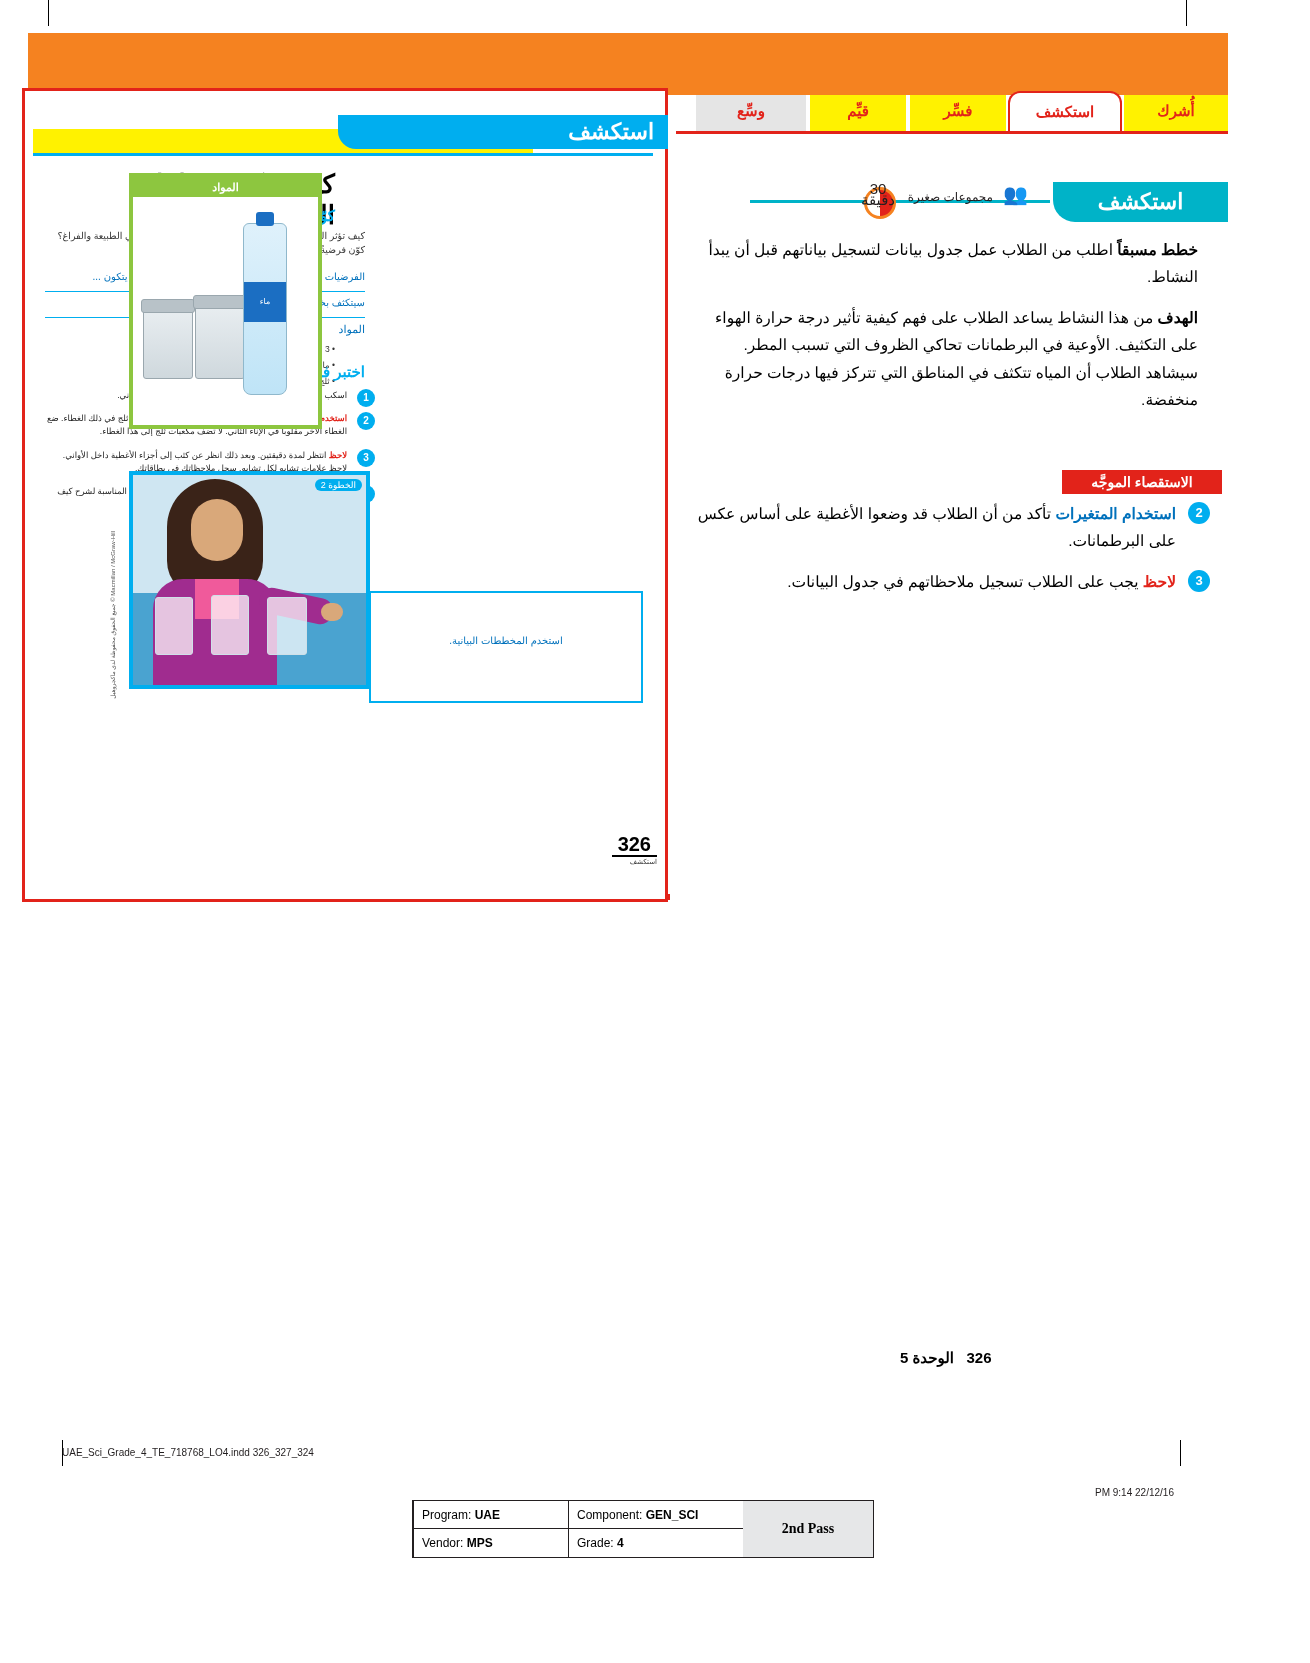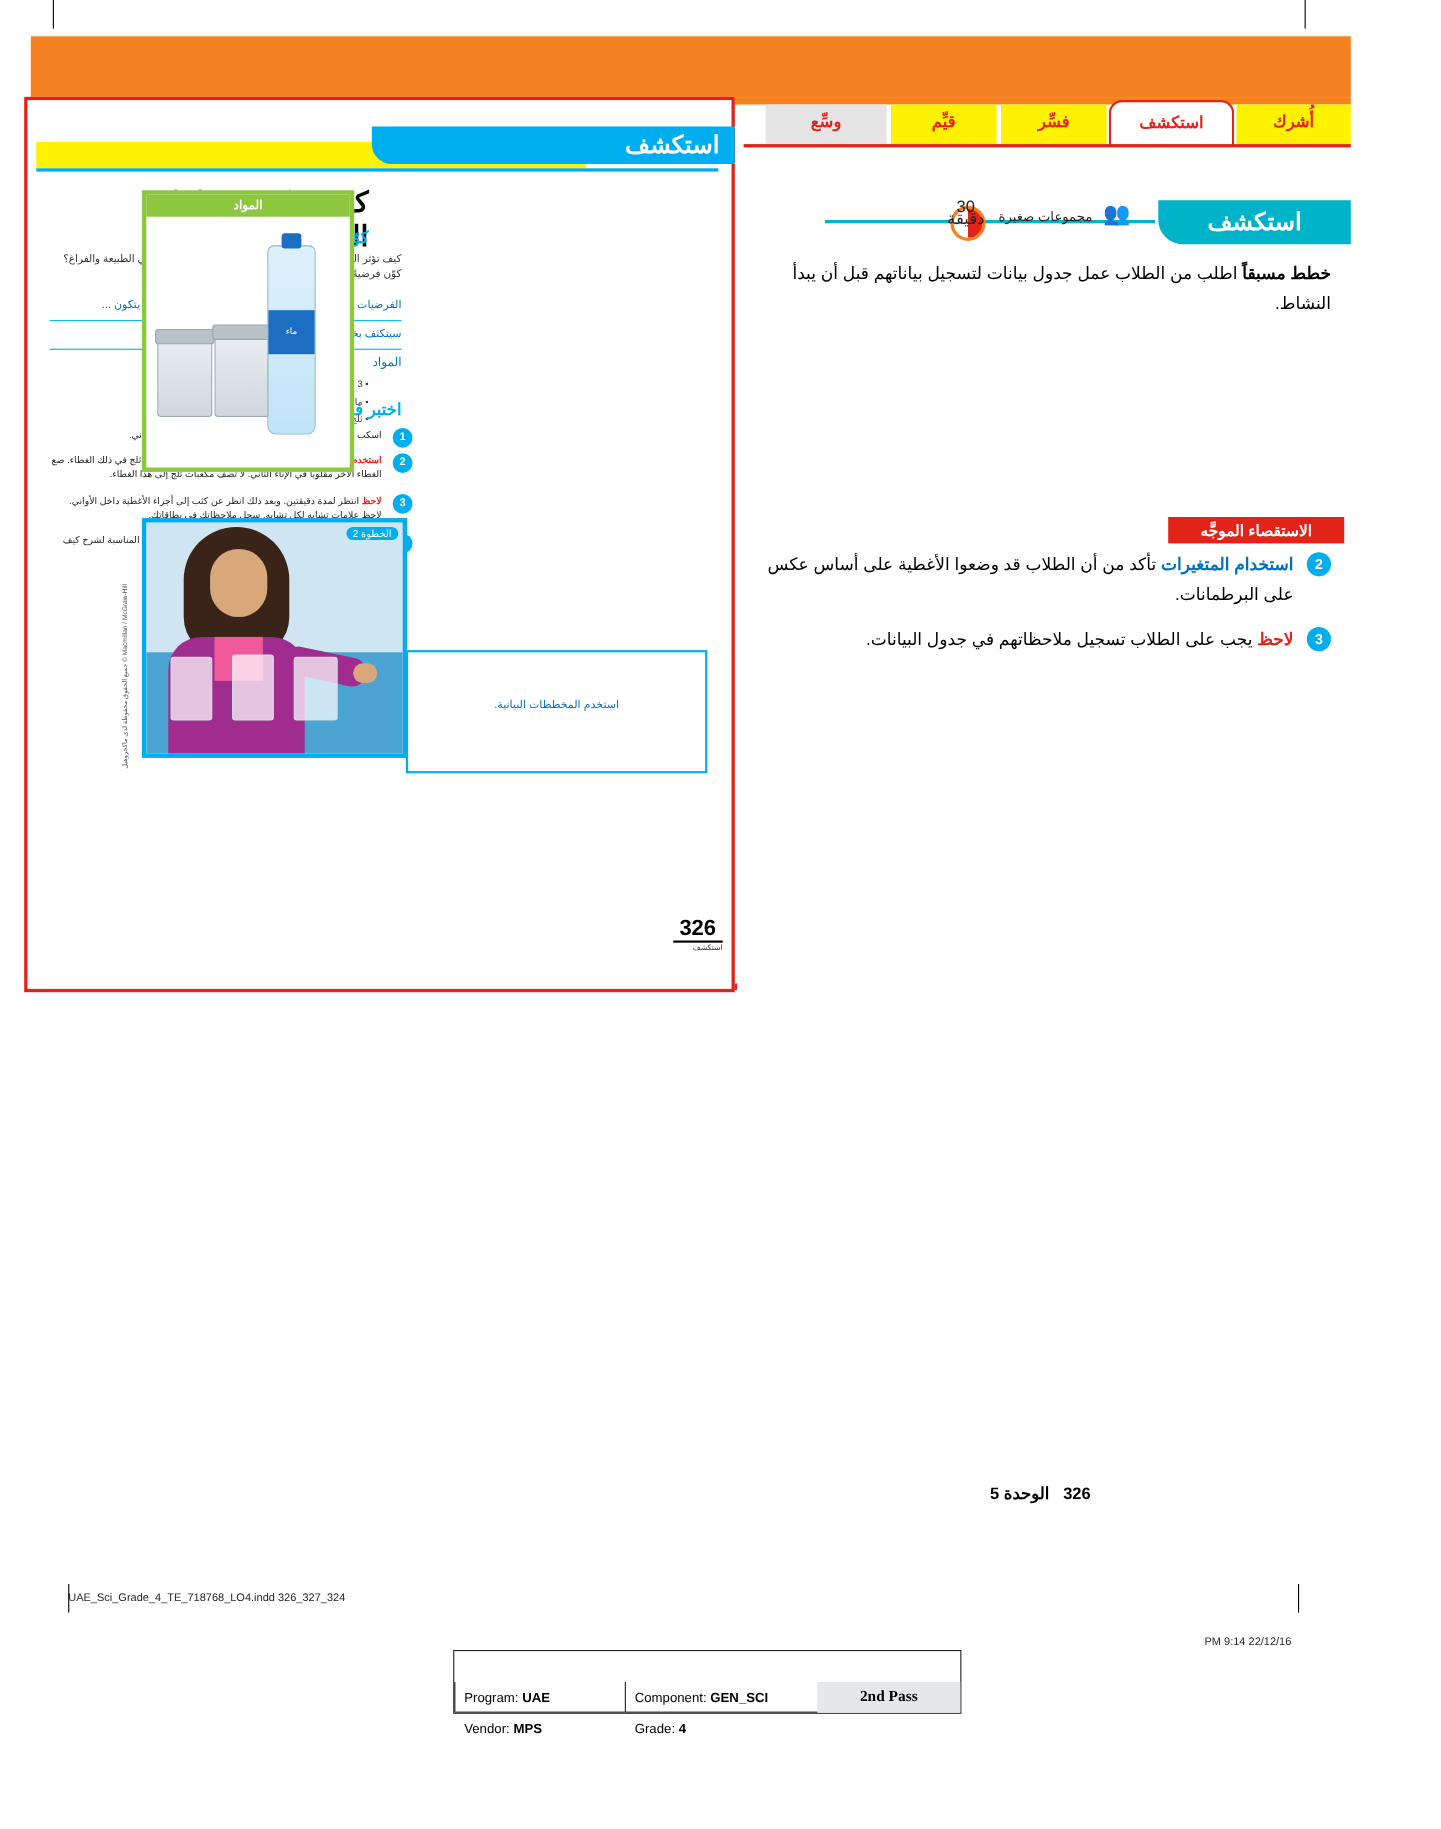--- a/index.html
+++ b/index.html
@@ -22,21 +22,21 @@
   .teach-head{position:absolute;top:180px;left:676px;width:552px;height:46px;}
   .teach-badge{position:absolute;right:0;top:2px;width:175px;height:40px;background:#00B3C8;border-radius:0 0 0 22px;color:#fff;font-size:22px;font-weight:bold;text-align:center;line-height:40px;}
   .teal-rule{position:absolute;right:178px;top:20px;width:300px;height:3px;background:#00B3C8;}
   .people-icon{position:absolute;right:200px;top:2px;font-size:20px;color:#E2231A;}
   .group-label{position:absolute;right:235px;top:10px;font-size:12px;color:#231F20;}
   .clock{position:absolute;right:330px;top:0px;width:40px;height:40px;}
   .clock .ring{width:26px;height:26px;border:3px solid #F58220;border-radius:50%;position:absolute;left:6px;top:7px;background:conic-gradient(#E2231A 0 50%, #fff 50% 100%);}
   .clock .t{position:absolute;left:-6px;top:3px;width:52px;text-align:center;font-size:15px;line-height:11px;color:#231F20;}
 
   .teach-body{position:absolute;top:236px;left:690px;width:520px;font-size:15.5px;line-height:1.75;text-align:right;color:#000;}
-  .teach-body p{margin:0 0 14px 0;}
+  .teach-body p{margin:0 12px 14px 0;}
   .teach-body b{font-weight:bold;}
 
   .misconception{position:absolute;top:470px;right:88px;width:160px;height:24px;background:#E2231A;color:#fff;font-size:14px;font-weight:bold;text-align:center;line-height:24px;}
 
   .step-list{position:absolute;top:500px;left:690px;width:520px;font-size:15.5px;line-height:1.75;text-align:right;}
   .step-row{position:relative;margin-bottom:14px;padding-right:34px;}
   .step-num{position:absolute;right:0;top:2px;width:22px;height:22px;border-radius:50%;background:#00AEEF;color:#fff;font-size:13px;font-weight:bold;text-align:center;line-height:22px;}
   .kw-blue{color:#0071BC;font-weight:bold;}
   .kw-red{color:#E2231A;font-weight:bold;}
 
@@ -88,21 +88,21 @@
 
   .sp-pagenum{position:absolute;right:8px;top:742px;width:120px;text-align:right;}
   .sp-pagenum .num{font-size:20px;font-weight:bold;color:#000;border-bottom:2px solid #000;padding:0 6px;}
   .sp-pagenum .sub{font-size:7px;color:#333;margin-top:2px;}
   .sp-credit{position:absolute;left:84px;top:640px;width:200px;font-size:6px;color:#555;transform:rotate(-90deg);transform-origin:left top;white-space:nowrap;}
 
   
   .indd{position:absolute;left:62px;top:1447px;font-size:10px;color:#231F20;}
   .stamp-date{position:absolute;left:1095px;top:1447px;font-size:10px;color:#231F20;margin-top:40px;}
   .prodbox{position:absolute;left:412px;top:1500px;width:460px;height:56px;border:1px solid #231F20;display:flex;}
-  .prodbox .col{border-left:1px solid #231F20;box-sizing:border-box;margin-top:28px;}
+  .prodbox .col{border-left:1px solid #231F20;box-sizing:border-box;}
   .prodbox .c1{width:155px;}
   .prodbox .c2{width:175px;}
   .prodbox .c3{width:130px;border-left:none;display:flex;align-items:center;justify-content:center;background:#E6E7E8;font-size:14px;font-weight:bold;font-family:Liberation Serif, serif;}
   .cell{height:28px;line-height:28px;font-size:12px;padding-right:0;padding-left:8px;text-align:left;direction:ltr;box-sizing:border-box;}
   .cell.top{border-bottom:1px solid #231F20;}
   .cell span.k{font-weight:normal;}
   .cell span.v{font-weight:bold;}
   .pad{padding-left:8px;}
 </style>
 </head>
@@ -136,20 +136,21 @@
       <div class="ring"></div>
       <div class="t">
         <span>30</span><br>
         <span>دقيقة</span>
       </div>
     </div>
   </div>
 
   <div class="teach-body">
     <p><b>خطط مسبقاً</b> <span>اطلب من الطلاب عمل جدول بيانات لتسجيل بياناتهم قبل أن يبدأ النشاط.</span></p>
+    <p><b>الهدف</b> <span>من هذا النشاط يساعد الطلاب على فهم كيفية تأثير درجة حرارة الهواء على التكثيف. الأوعية في البرطمانات تحاكي الظروف التي تسبب المطر. سيشاهد الطلاب أن المياه تتكثف في المناطق التي تتركز فيها درجات حرارة منخفضة.</span></p>
   </div>
 
   <div class="misconception">الاستقصاء الموجَّه</div>
 
   <div class="step-list">
     <div class="step-row">
       <span class="step-num">2</span>
       <span class="kw-blue">استخدام المتغيرات</span>
       <span>تأكد من أن الطلاب قد وضعوا الأغطية على أساس عكس على البرطمانات.</span>
     </div>

